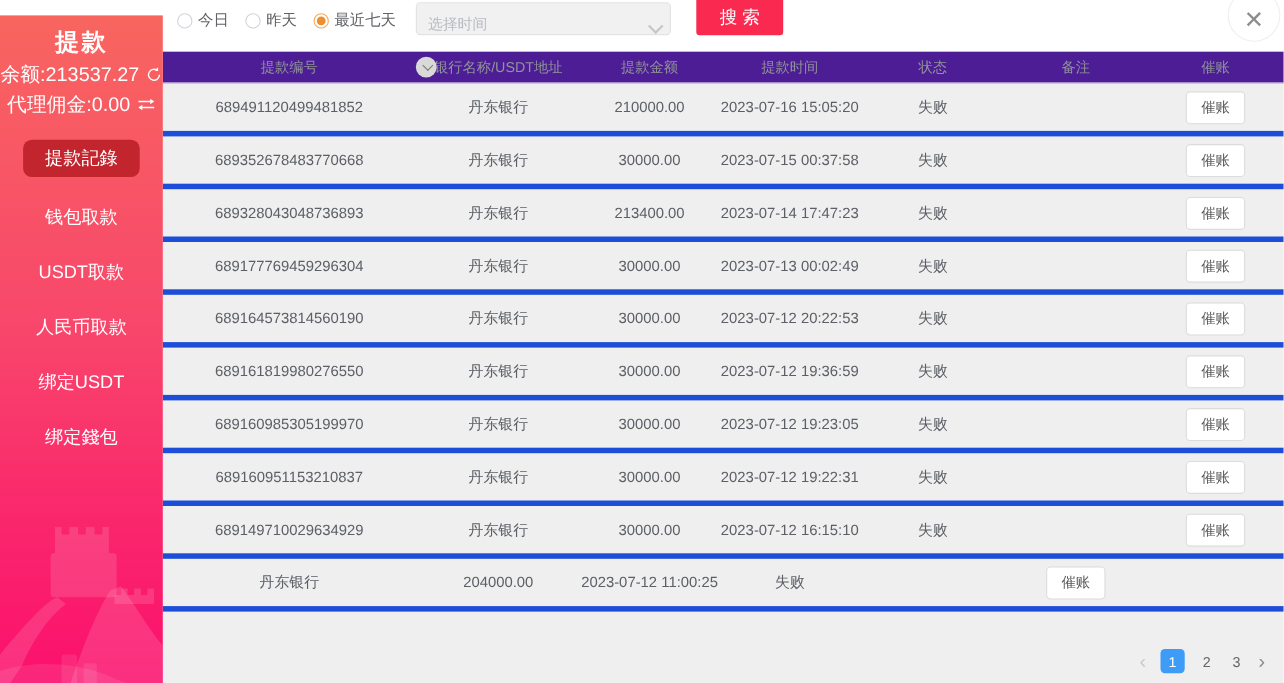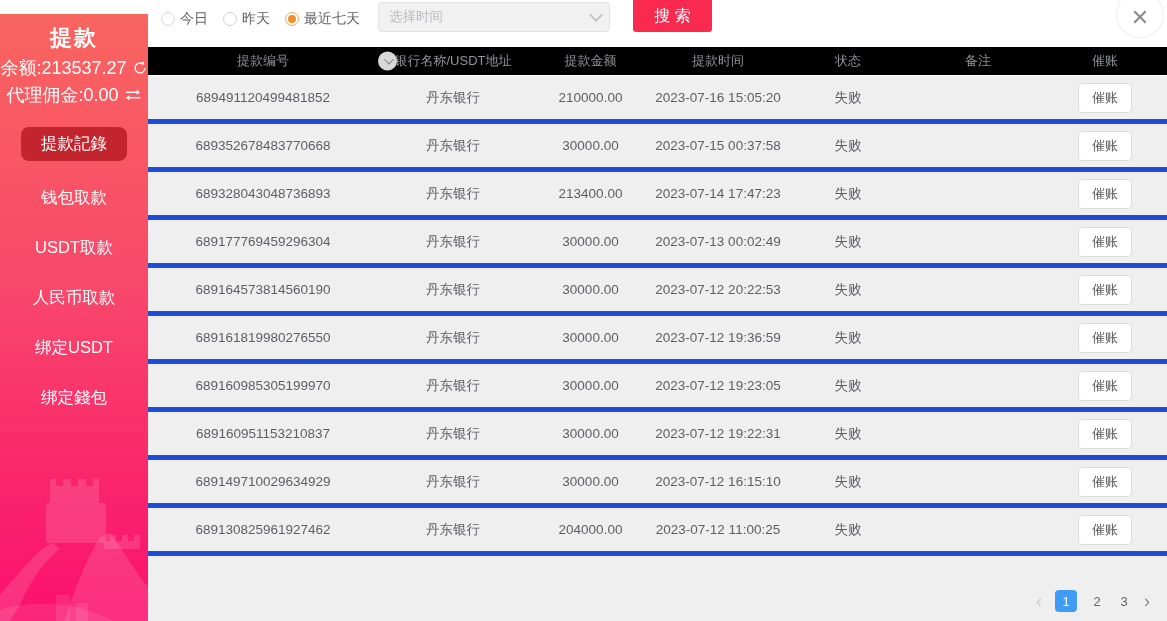--- a/index.html
+++ b/index.html
@@ -26,36 +26,36 @@
 
   .topbar { height:47px; background:#fff; position:relative; padding:2px 8px 0 13px;
     display:flex; align-items:flex-start; }
   .radios { display:flex; gap:15px; margin-top:8px; align-items:center; }
   .radio { display:flex; align-items:center; gap:5px; font-size:14px; color:#606266; cursor:pointer; }
   .radio-circle { width:14px; height:14px; border-radius:50%; border:1px solid #cfd3da; background:#fff;
     display:inline-flex; align-items:center; justify-content:center; }
   .radio-circle.sel { border-color:#f3a85c; }
   .radio-circle.sel::after { content:""; width:8px; height:8px; border-radius:50%; background:#ee8f2e; }
   .time-select { margin-left:18px; width:232px; height:30px; background:#f1f1f1;
-    border:1px solid #e3e3e3; border-radius:4px; display:flex; align-items:center;
+    border:1px solid #e3e3e3; border-radius:4px; display:flex; align-items:flex-end;
     justify-content:space-between; padding:0 10px; cursor:pointer; }
   .time-select .ph { color:#b9bcc2; font-size:13.5px; }
   .chev { width:10px; height:10px; border-right:2px solid #c3c7cd; border-bottom:2px solid #c3c7cd;
     transform:rotate(45deg) translateY(-3px); }
   .search-btn { margin-left:23px; margin-top:-2px; width:79px; height:32px; background:#fa2950;
     color:#fff; border:none; border-radius:0 0 3px 3px; font-size:16px; cursor:pointer; font-family:inherit; white-space:nowrap; }
   .close-btn { position:absolute; right:4px; top:-9px; width:46px; height:46px; border-radius:50%;
     background:#fff; box-shadow:0 0 0 1px #efefef; display:flex; align-items:center; justify-content:center;
     cursor:pointer; color:#8c8c8c; font-size:22px; line-height:1; padding-top:8px; z-index:5; }
 
   
   .table-area { flex:1; background:#efefef; position:relative; }
   .grid { display:grid; grid-template-columns:230px 150px 125px 130px 130px 130px 1fr;
     text-align:center; align-items:center; }
-  .thead { height:29px; background:#000000; color:#909399; font-size:13px; border-bottom:1px solid #fff; }
+  .thead { height:29px; background:#4c1d95; color:#909399; font-size:13px; border-bottom:1px solid #fff; }
   .th { position:relative; }
   .filter-circle { position:absolute; left:0px; top:50%; transform:translateY(-50%);
     width:19px; height:19px; border-radius:50%; background:#d9d9d9;
     display:flex; align-items:center; justify-content:center; cursor:pointer; }
   .filter-circle .chev { width:7px; height:7px; border-color:#7c7c7c; border-width:1.5px; transform:rotate(45deg) translateY(-2px); }
   .row { height:48px; border-bottom:5px solid #1d4ed8; color:#5c6066; font-size:13.5px; }
   .urge-btn { background:#fff; border:1px solid #dcdcdc; border-radius:4px; padding:5px 13px;
     font-size:13px; color:#555; cursor:pointer; font-family:inherit; }
 
   
@@ -271,21 +271,20 @@
         <div>30000.00</div>
         <div>2023-07-12 16:15:10</div>
         <div>失败</div>
         <div></div>
         <div>
           <button class="urge-btn">催账</button>
         </div>
       </div>
 
       <div class="grid row">
-        <div>689130825961927462</div>
         <div>丹东银行</div>
         <div>204000.00</div>
         <div>2023-07-12 11:00:25</div>
         <div>失败</div>
         <div></div>
         <div>
           <button class="urge-btn">催账</button>
         </div>
       </div>
     </div>

